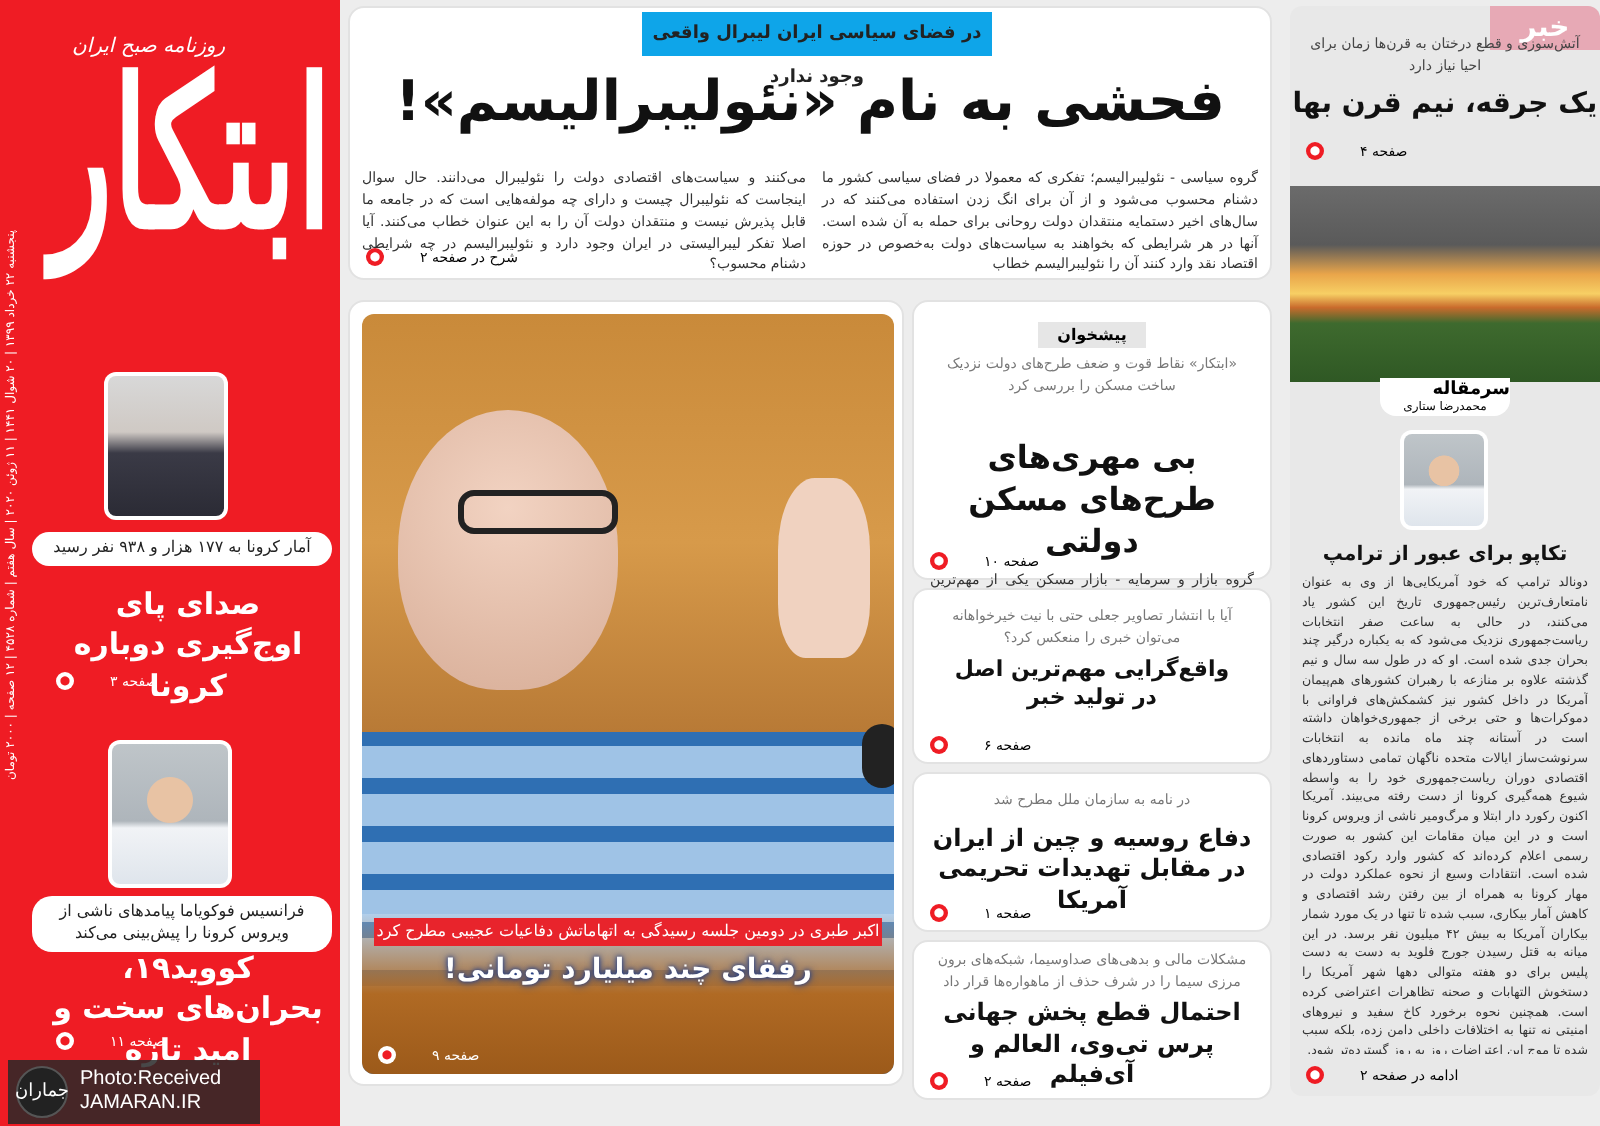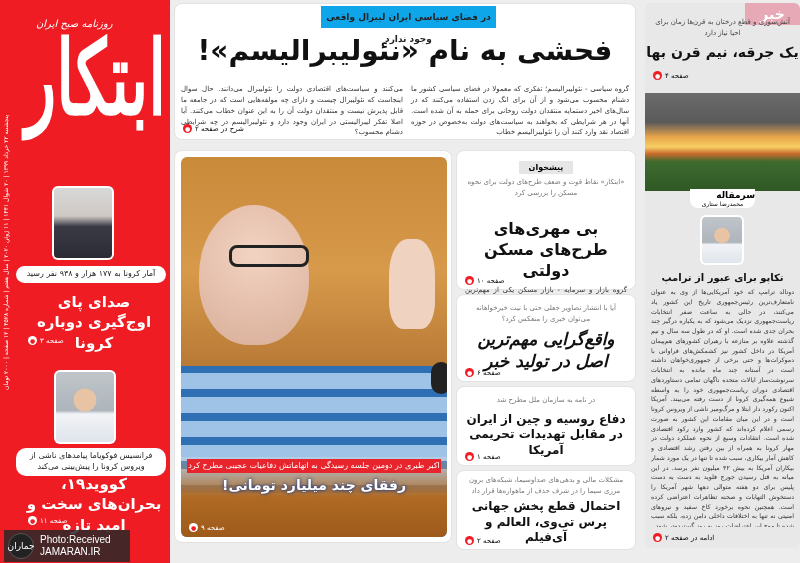--- a/index.html
+++ b/index.html
@@ -11,21 +11,21 @@
   .masthead{position:absolute;left:28px;top:8px;width:138px;height:165px;}
   .masthead-logo{position:absolute;left:0;top:20px;width:138px;font-size:64px;font-weight:bold;color:#fff;font-family:"DejaVu Serif",serif;line-height:1;direction:rtl;text-align:center;transform:scaleY(1.6);transform-origin:top;}
   .masthead-sub{position:absolute;left:8px;top:10px;font-size:10px;color:#fff;font-style:italic;direction:rtl;}
   .issue-strip{position:absolute;left:2px;top:90px;width:14px;height:300px;writing-mode:vertical-rl;transform:rotate(180deg);font-size:6px;color:#fff;white-space:nowrap;overflow:hidden;}
   .photo-box{position:absolute;background:#fff;border-radius:6px;padding:2px;}
   .photo{width:100%;height:100%;border-radius:4px;}
   .photo-woman{background:linear-gradient(180deg,#d8d8d8 0%,#cfc9c4 40%,#3a3a46 55%,#2b2b35 100%);}
   .photo-man1{background:radial-gradient(circle at 50% 40%,#e8c3a4 0 22%,transparent 23%),linear-gradient(180deg,#bfc5c9 0%,#aeb5bb 55%,#f1f3f6 60%,#dfe5ec 100%);}
   .white-band{position:absolute;left:16px;width:150px;background:#fff;border-radius:10px;font-size:8px;color:#222;direction:rtl;text-align:center;padding:3px 4px;line-height:1.35;}
   .red-headline{position:absolute;left:24px;width:140px;color:#fff;font-weight:bold;font-size:15px;direction:rtl;text-align:center;line-height:1.35;}
-  .page-ref{display:inline-flex;align-items:center;gap:3px;font-size:7px;direction:rtl;}
+  .page-ref{display:inline-flex;align-items:center;gap:18px;font-size:7px;direction:rtl;}
   .page-dot{display:inline-block;width:9px;height:9px;border-radius:50%;background:#ef1c24;color:#fff;font-size:6px;line-height:9px;text-align:center;}
   .page-ref.white .page-dot{background:#fff;color:#ef1c24;}
   .page-ref.white{color:#fff;}
   .watermark{position:absolute;left:4px;top:530px;width:126px;height:32px;background:rgba(40,40,40,.85);display:flex;align-items:center;gap:6px;padding:0 4px;}
   .wm-logo{width:26px;height:26px;border-radius:50%;background:#222;border:1px solid #555;color:#fff;font-size:9px;display:flex;align-items:center;justify-content:center;}
   .wm-text{color:#fff;font-family:"Liberation Sans",sans-serif;font-size:10px;line-height:1.25;}
   
   .card{position:absolute;background:#fff;border:1px solid #e2e2e2;border-radius:8px;}
   .top-card{left:174px;top:3px;width:462px;height:137px;}
   .kicker{position:absolute;left:146px;top:2px;width:175px;height:22px;background:#0ea5e9;font-size:9px;font-weight:bold;direction:rtl;text-align:center;line-height:22px;color:#222;}
@@ -114,32 +114,32 @@
   <div class="photo-headline">رفقای چند میلیارد تومانی!</div>
   <div class="page-ref white photo-pageref">
     <span>صفحه ۹</span>
     <span class="page-dot">●</span>
   </div>
 </div>
 
 <div class="right-stack">
   <div class="stack-card" style="top:0;height:140px;">
     <div class="center" style="margin-top:4px;"><span class="tag">پیشخوان</span></div>
-    <div class="sub-kicker" style="margin-top:3px;">«ابتکار» نقاط قوت و ضعف طرح‌های دولت برای نحوه مسکن را بررسی کرد</div>
+    <div class="sub-kicker" style="margin-top:3px;">«ابتکار» نقاط قوت و ضعف طرح‌های دولت نزدیک ساخت مسکن را بررسی کرد</div>
     <div class="stack-title" style="font-size:16px;margin-top:21px;padding:0 8px;">بی مهری‌های طرح‌های مسکن دولتی</div>
     <div class="sub-kicker" style="color:#333;text-align:justify;margin-top:4px;">گروه بازار و سرمایه - بازار مسکن یکی از مهم‌ترین بخش‌های اقتصادی به شمار می‌رود که رکود و رونق آن می‌تواند به معنای رکود و رونق در بسیاری دیگر از بازارهای کشور باشد.</div>
     <div class="page-ref" style="position:absolute;left:8px;bottom:4px;">
       <span>صفحه ۱۰</span>
       <span class="page-dot">●</span>
     </div>
   </div>
 
   <div class="stack-card" style="top:144px;height:88px;">
     <div class="sub-kicker" style="margin-top:8px;">آیا با انتشار تصاویر جعلی حتی با نیت خیرخواهانه می‌توان خبری را منعکس کرد؟</div>
-    <div class="stack-title" style="font-size:17px;margin-top:4px;padding:0 20px;font-style:italic;">واقع‌گرایی مهم‌ترین اصل در تولید خبر</div>
+    <div class="stack-title" style="font-size:11px;margin-top:4px;padding:0 20px;">واقع‌گرایی مهم‌ترین اصل در تولید خبر</div>
     <div class="page-ref" style="position:absolute;left:8px;bottom:4px;">
       <span>صفحه ۶</span>
       <span class="page-dot">●</span>
     </div>
   </div>
 
   <div class="stack-card" style="top:236px;height:80px;">
     <div class="sub-kicker" style="margin-top:8px;">در نامه به سازمان ملل مطرح شد</div>
     <div class="stack-title" style="font-size:12px;margin-top:6px;padding:0 8px;">دفاع روسیه و چین از ایران در مقابل تهدیدات تحریمی آمریکا</div>
     <div class="page-ref" style="position:absolute;left:8px;bottom:4px;">

